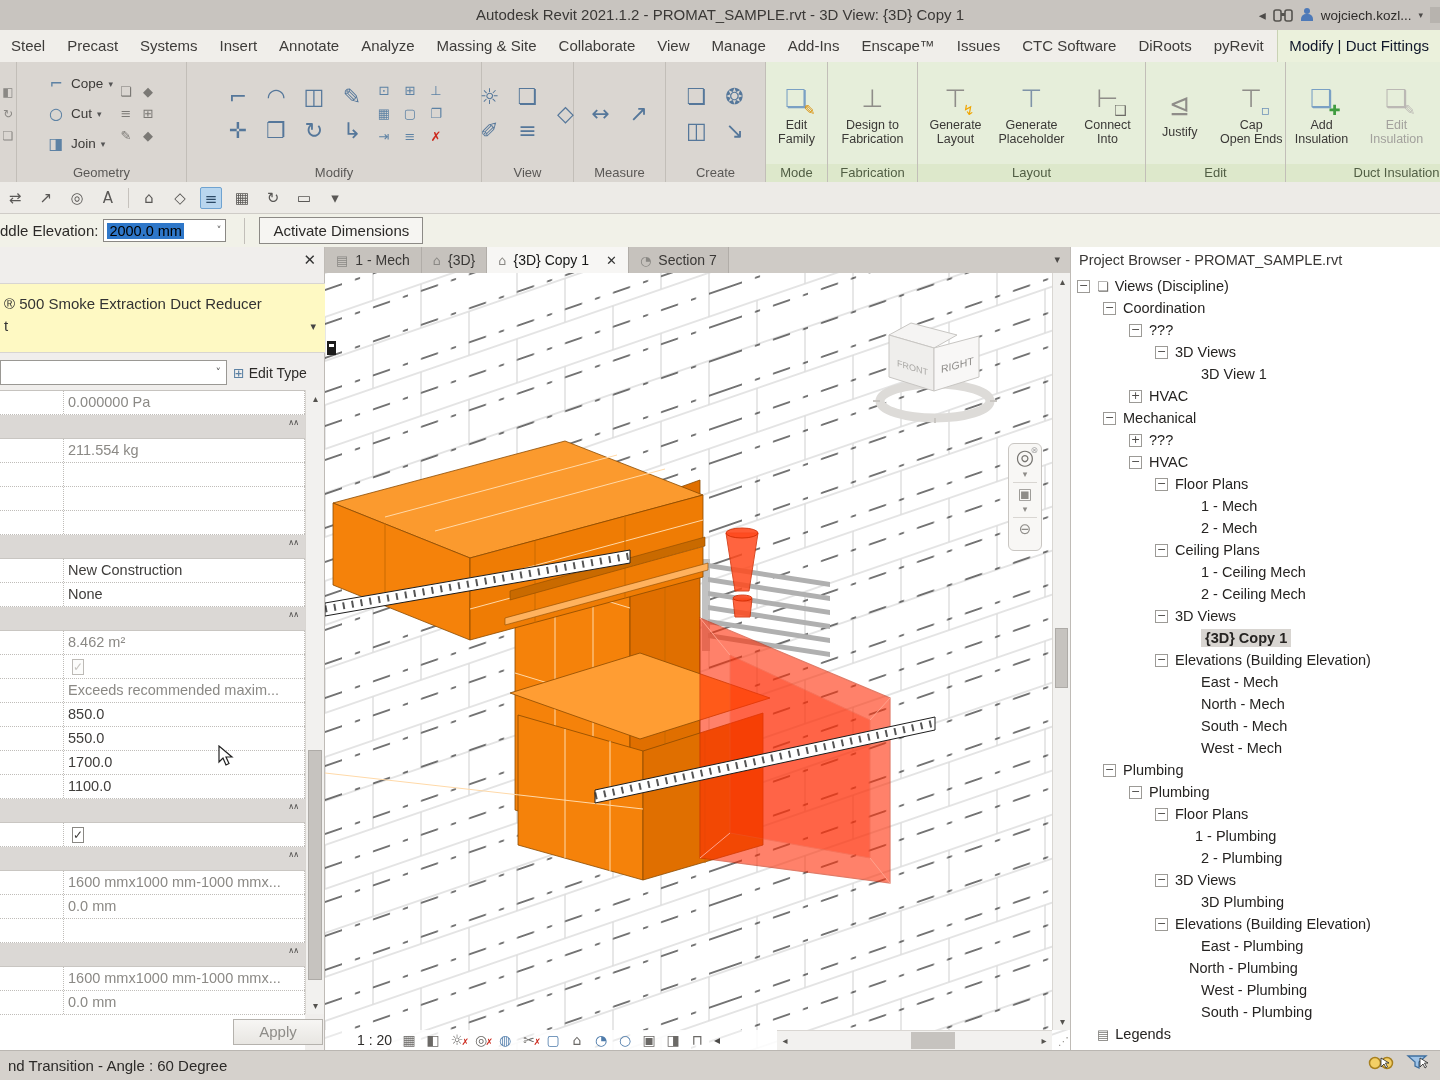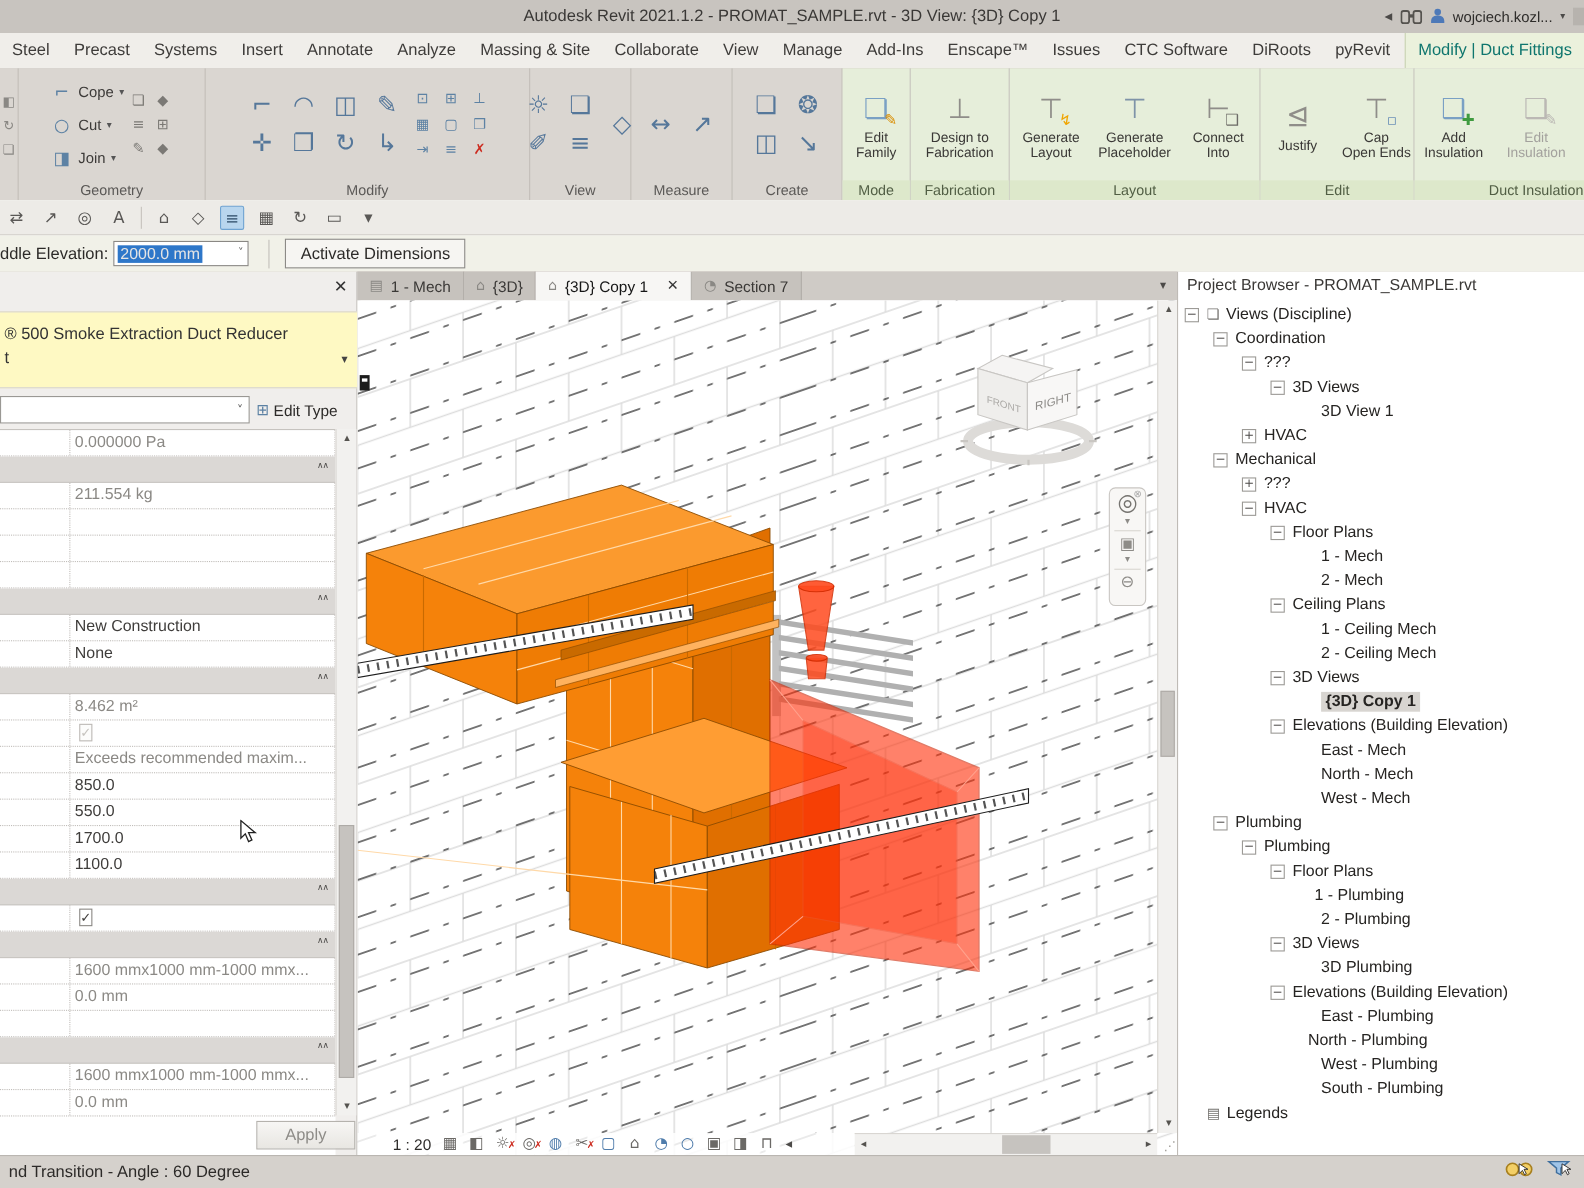--- a/index.html
+++ b/index.html
@@ -17,21 +17,21 @@
   .titleright .tic{font-size:14px;color:#4c4a48;}
   .person{width:14px;height:14px;position:relative;}
   .person:before{content:"";position:absolute;left:4px;top:0;width:6px;height:6px;border-radius:50%;background:#4d79b8;}
   .person:after{content:"";position:absolute;left:1px;top:6px;width:12px;height:7px;border-radius:5px 5px 0 0;background:#4d79b8;}
   .username{font-size:13.5px;color:#2e2c2a;}
 
   
   .menurow{left:0;top:30px;width:1440px;height:32px;background:#f0eeea;display:flex;align-items:stretch;
            border-bottom:1px solid #cdc9c4;}
   .rtab{padding:0 11px;font-size:15px;color:#3e3c3a;line-height:31px;white-space:nowrap;}
-  .rtab.contextual{margin-left:auto;background:#ebf1dc;border-left:1px solid #c9d2b4;color:#0f766e;}
+  .rtab.contextual{margin-left:auto;background:#ebf1dc;border-left:1px solid #c9d2b4;color:#0f172a;}
 
   
   .ribbon{left:0;top:62px;width:1460px;height:120px;background:#dad6d1;display:flex;overflow:hidden;}
   .rpanel{position:relative;height:120px;border-right:1px solid #c2beb8;box-sizing:border-box;flex:none;}
   .rpanel .caption{position:absolute;bottom:0;left:0;right:0;height:18px;font-size:13px;color:#5a5856;
                    text-align:center;line-height:17px;}
   .rpanel.green{background:#e6eeda;}
   .rpanel.green .caption{background:#dde8cb;color:#515e44;}
   .rbody{position:absolute;left:0;right:0;top:1px;bottom:18px;display:flex;align-items:center;justify-content:center;gap:4px;}
   .sliver{width:17px;}
@@ -59,21 +59,21 @@
            display:flex;align-items:center;gap:9px;padding-left:4px;box-sizing:border-box;}
   .mi{min-width:22px;height:22px;font-size:15px;line-height:22px;text-align:center;color:#5a5856;}
   .mi.active{background:#b9d6ee;border:1px solid #6fa3d1;border-radius:2px;box-sizing:border-box;color:#2c4a66;}
   .msep{width:1px;height:20px;background:#c6c2bd;}
 
   
   .optbar{left:0;top:214px;width:1440px;height:33px;background:#f1f1e8;border-bottom:1px solid #cac7c1;
           display:flex;align-items:center;font-size:15px;color:#2c2a28;}
   .elevbox{width:118px;height:21px;background:#fff;border:1px solid #8a8884;display:flex;align-items:center;
            padding-left:3px;margin-left:5px;}
-  .elevsel{background:#2e77c9;color:#e5e5e5;padding:0 2px;font-size:14.5px;}
+  .elevsel{background:#2e77c9;color:#000000;padding:0 2px;font-size:14.5px;}
   .elevbox .chev{margin-left:auto;margin-right:4px;font-size:10px;color:#555;}
   .optsep{width:1px;height:26px;background:#c2bfb9;margin:0 14px 0 18px;}
   .actdim{height:25px;padding:0 13px;background:#f6f5f2;border:1px solid #8c8a86;display:flex;align-items:center;
           font-size:15px;color:#2c2a28;}
 
   
   .props{left:0;top:247px;width:325px;height:803px;background:#f0eeec;border-right:1px solid #bfbbb6;box-sizing:border-box;}
   .pclose{right:8px;top:4px;font-size:15px;color:#333;}
   .typesel{left:0;top:36px;width:325px;height:70px;background:#fef9c3;border-top:1px solid #d8d5d2;
            border-bottom:1px solid #d8d5d2;box-sizing:border-box;font-size:15px;color:#333;
@@ -817,20 +817,24 @@
         <div class="trow" style="padding-left: 110px; text-align: right;">
           <span class="tspace"></span>
           <span class="tlabel">East - Mech</span>
         </div>
         <div class="trow" style="padding-left: 110px;">
           <span class="tspace"></span>
           <span class="tlabel">North - Mech</span>
         </div>
         <div class="trow" style="padding-left: 110px;">
           <span class="tspace"></span>
+          <span class="tlabel">South - Mech</span>
+        </div>
+        <div class="trow" style="padding-left: 110px;">
+          <span class="tspace"></span>
           <span class="tlabel">West - Mech</span>
         </div>
         <div class="trow" style="padding-left: 32px;">
           <span class="texp glyph">−</span>
           <span class="tlabel">Plumbing</span>
         </div>
         <div class="trow" style="padding-left: 58px;">
           <span class="texp glyph">−</span>
           <span class="tlabel">Plumbing</span>
         </div>

